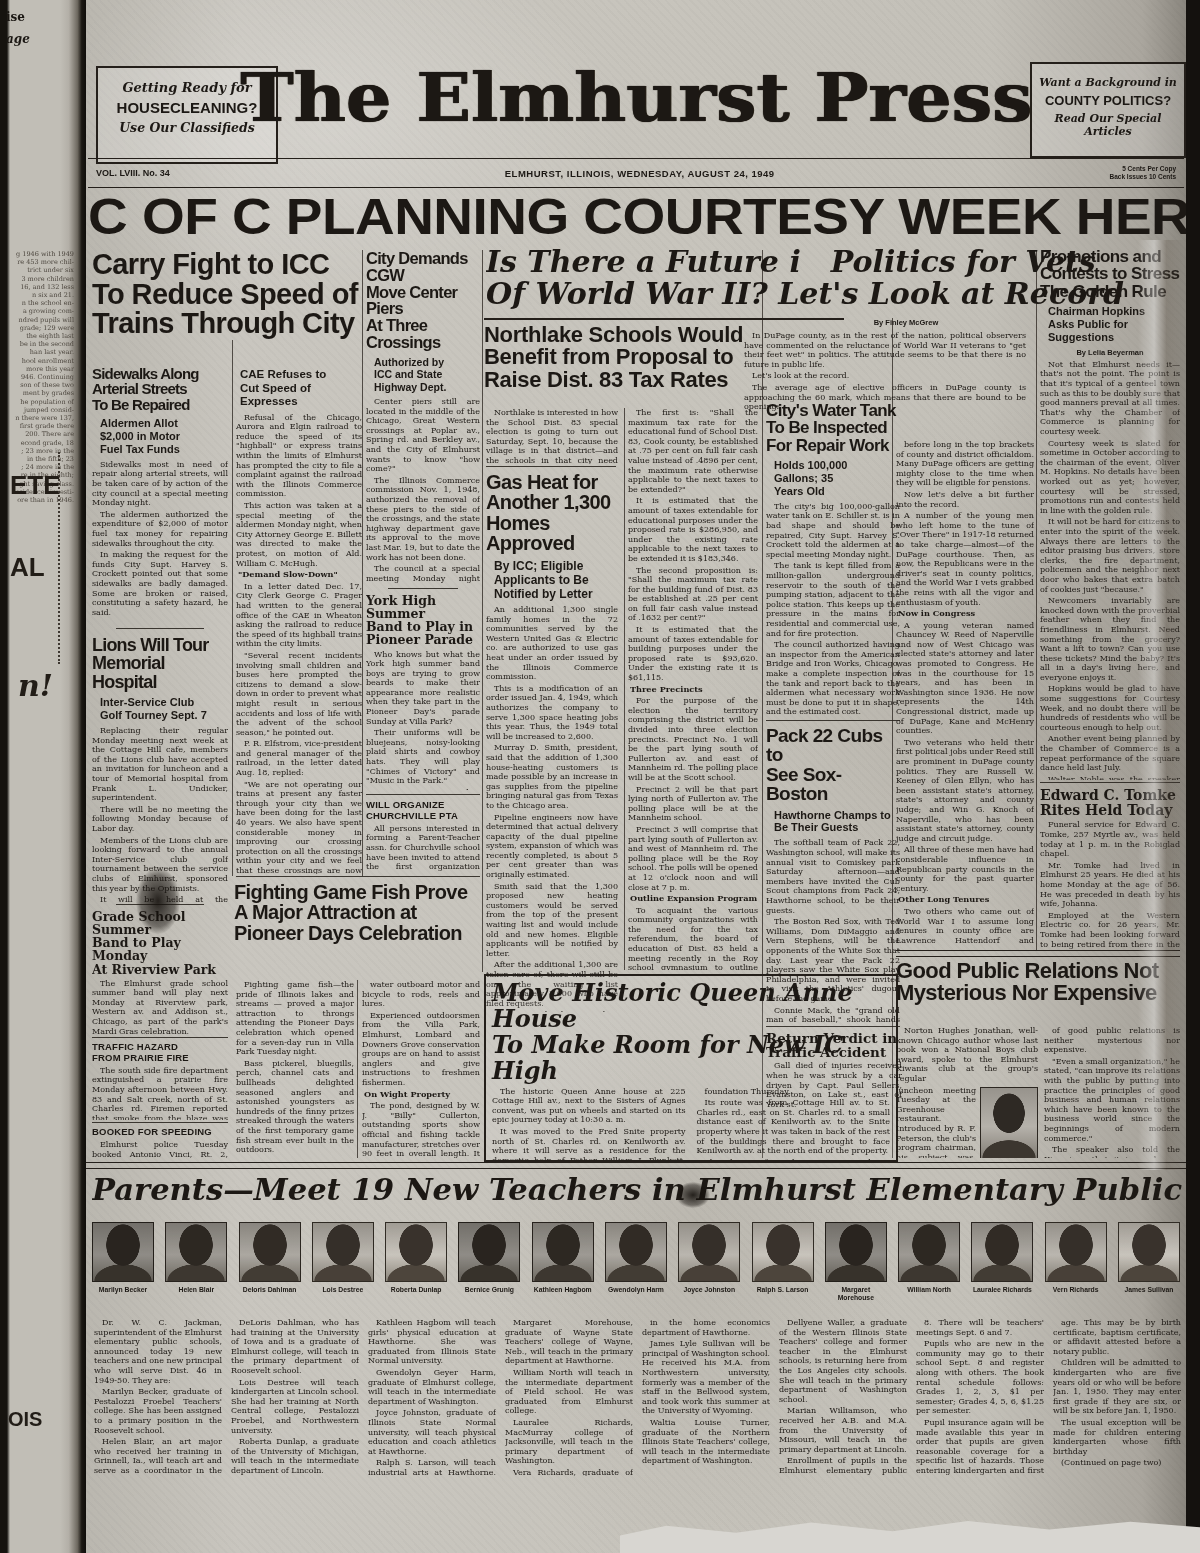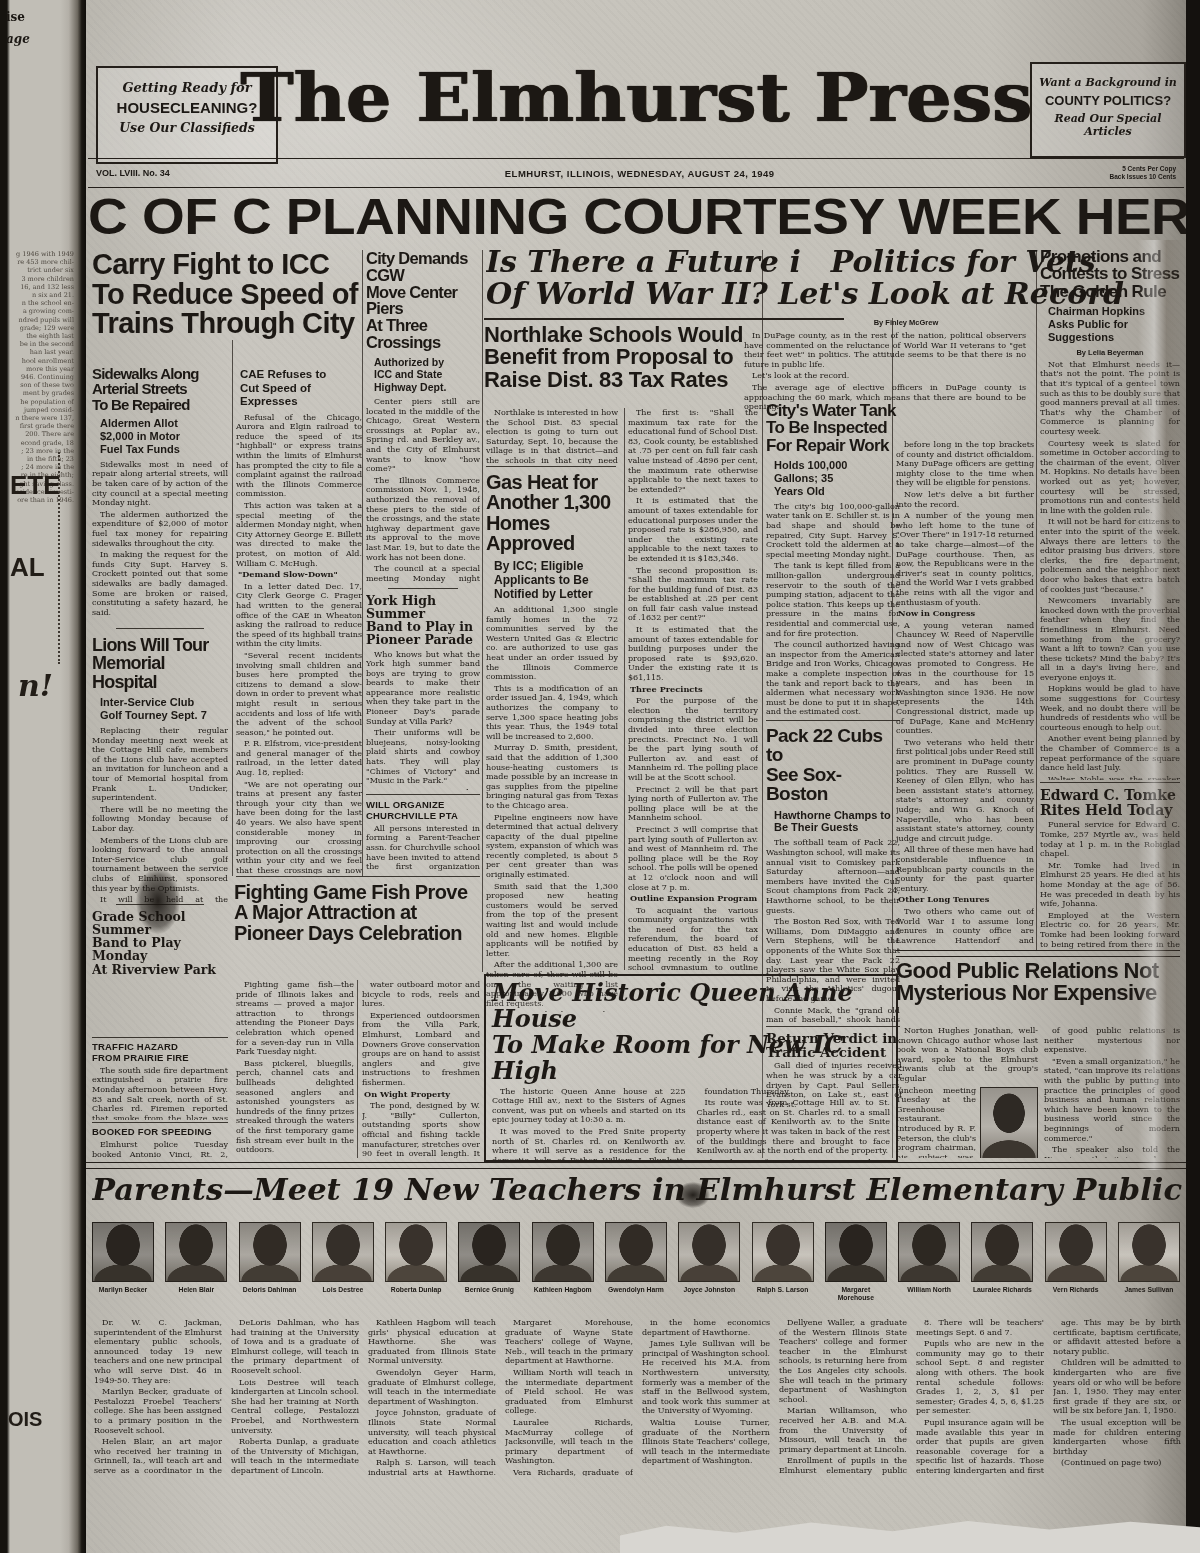--- a/index.html
+++ b/index.html
@@ -167,20 +167,23 @@
         <p>There will be no meeting the following Monday because of Labor day.</p>
         <p>Members of the Lions club are looking forward to the annual Inter-Service club golf tournament between the service clubs of Elmhurst, sponsored this year by the Optimists.</p>
         <p>It will be held at the Woodridge Golf club in Lisle Wednesday, Sept. 7.</p>
       </div>
   </div>
   <div class="hrl" style="left:30px;top:904px;width:88px"></div>
   <div class="block" style="left:6px;top:910px;width:136px;height:124px">
     <div class="hl-serif" style="font-size:12.5px">Grade School Summer
 Band to Play Monday
 At Riverview Park</div>
+    <div class="body" style="margin-top:3px">
+        <p>The Elmhurst grade school summer band will play next Monday at Riverview park, Western av. and Addison st., Chicago, as part of the park's Mardi Gras celebration.</p>
+      </div>
   </div>
   <div class="hrl" style="left:6px;top:1037px;width:136px"></div>
   <div class="block" style="left:6px;top:1042px;width:136px;height:78px">
     <div class="smallhead">TRAFFIC HAZARD
 FROM PRAIRIE FIRE</div>
     <div class="body">
         <p>The south side fire department extinguished a prairie fire Monday afternoon between Hwy. 83 and Salt creek, north of St. Charles rd. Firemen reported that smoke from the blaze was drifting across Hwy. 83, creating a traffic hazard.</p>
       </div>
   </div>
   <div class="hrl" style="left:6px;top:1122px;width:136px"></div>

